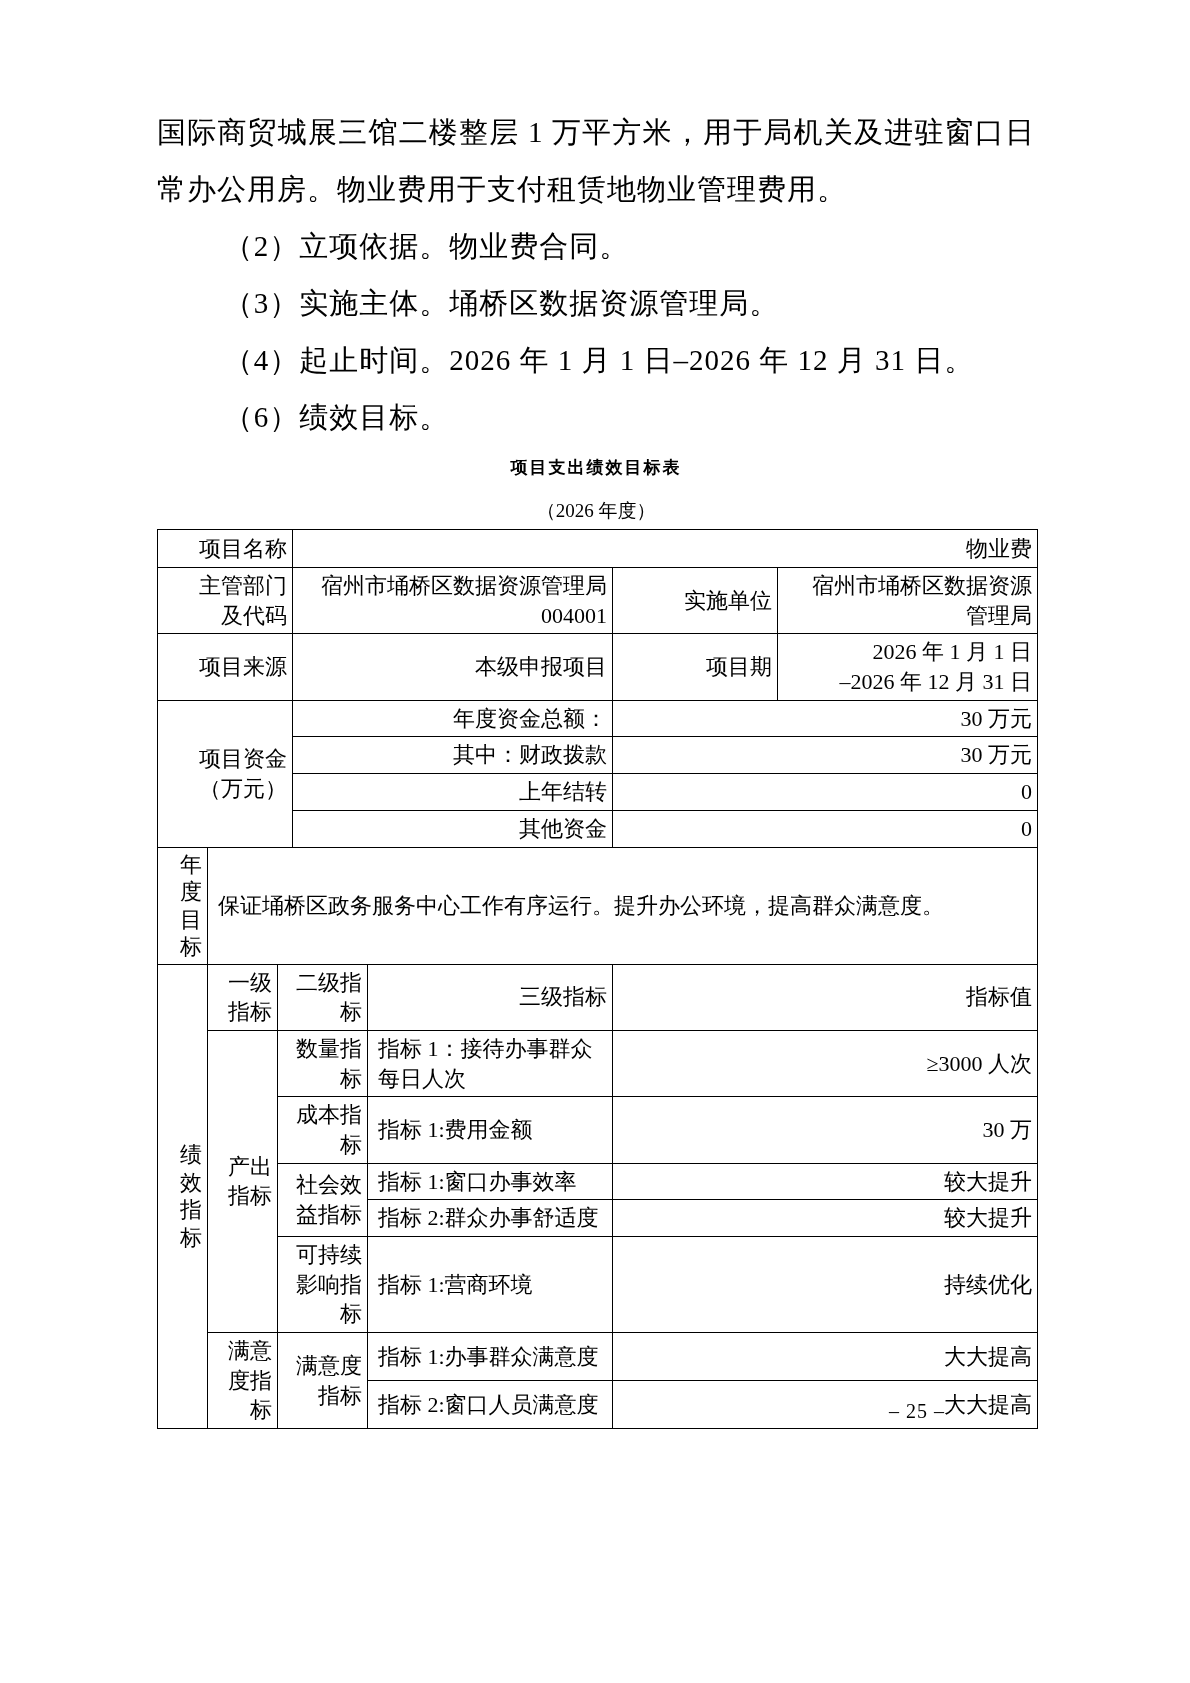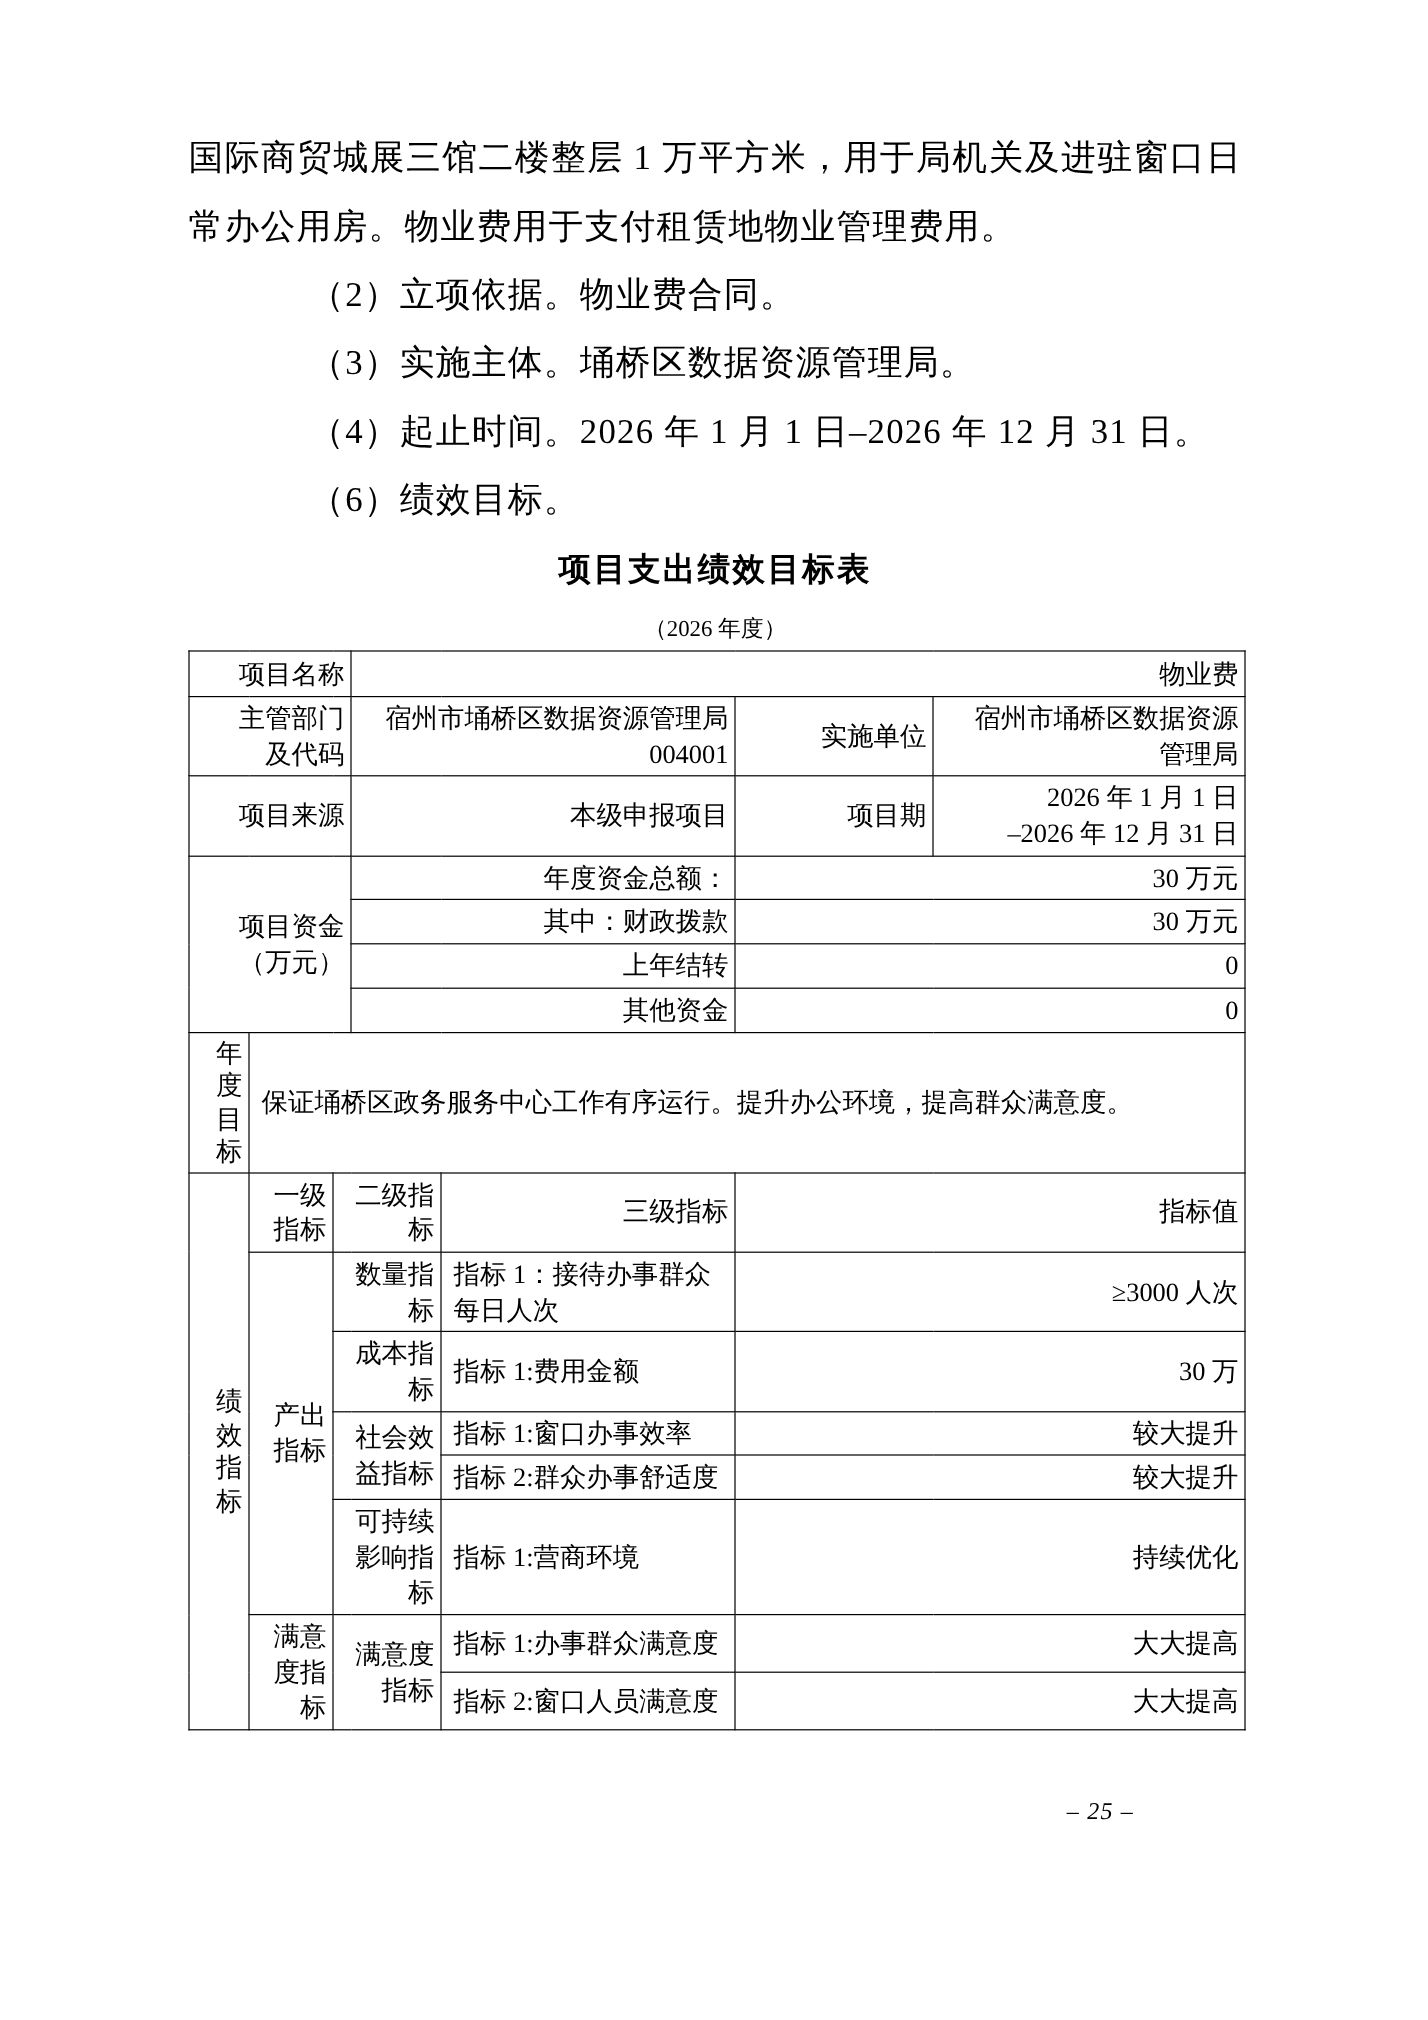--- a/index.html
+++ b/index.html
@@ -17,25 +17,25 @@
     padding:104px 155px 0 157px;
   }
   .body-text { width:878px; }
   .para {
     font-size:29px;
     line-height:57px;
     text-align:justify;
     text-justify:inter-character;
     letter-spacing:1px;
   }
-  .para.indent { text-indent:2.3em;margin-left:34px; }
+  .para.indent { text-indent:2.3em; }
   .tbl-title {
     text-align:center;
     font-weight:bold;
-    font-size:27px;
+    font-size:17px;
     margin-top:10px;
     letter-spacing:2px;
   }
   .tbl-subtitle {
     text-align:center;
     font-size:19px;
     margin-top:19px;
     margin-bottom:5px;
   }
   table {
@@ -50,25 +50,24 @@
     text-align:right;
     vertical-align:middle;
     padding:3px 5px;
     overflow:hidden;
   }
   .pre { white-space:pre-line; }
   .left { text-align:left; padding-left:10px;margin-top:38px; }
   .vlabel { white-space:pre-line; line-height:1.25; }
   .footer {
     position:absolute;
-    top:1499px;
+    top:1400px;
     right:245px;
     font-size:20px;
     letter-spacing:1px;
-    font-style:italic;
   }
 </style>
 </head>
 <body>
 
 <div class="page">
 
   <div class="body-text">
     <p class="para">国际商贸城展三馆二楼整层 1 万平方米，用于局机关及进驻窗口日常办公用房。物业费用于支付租赁地物业管理费用。</p>
     <p class="para indent">（2）立项依据。物业费合同。</p>

